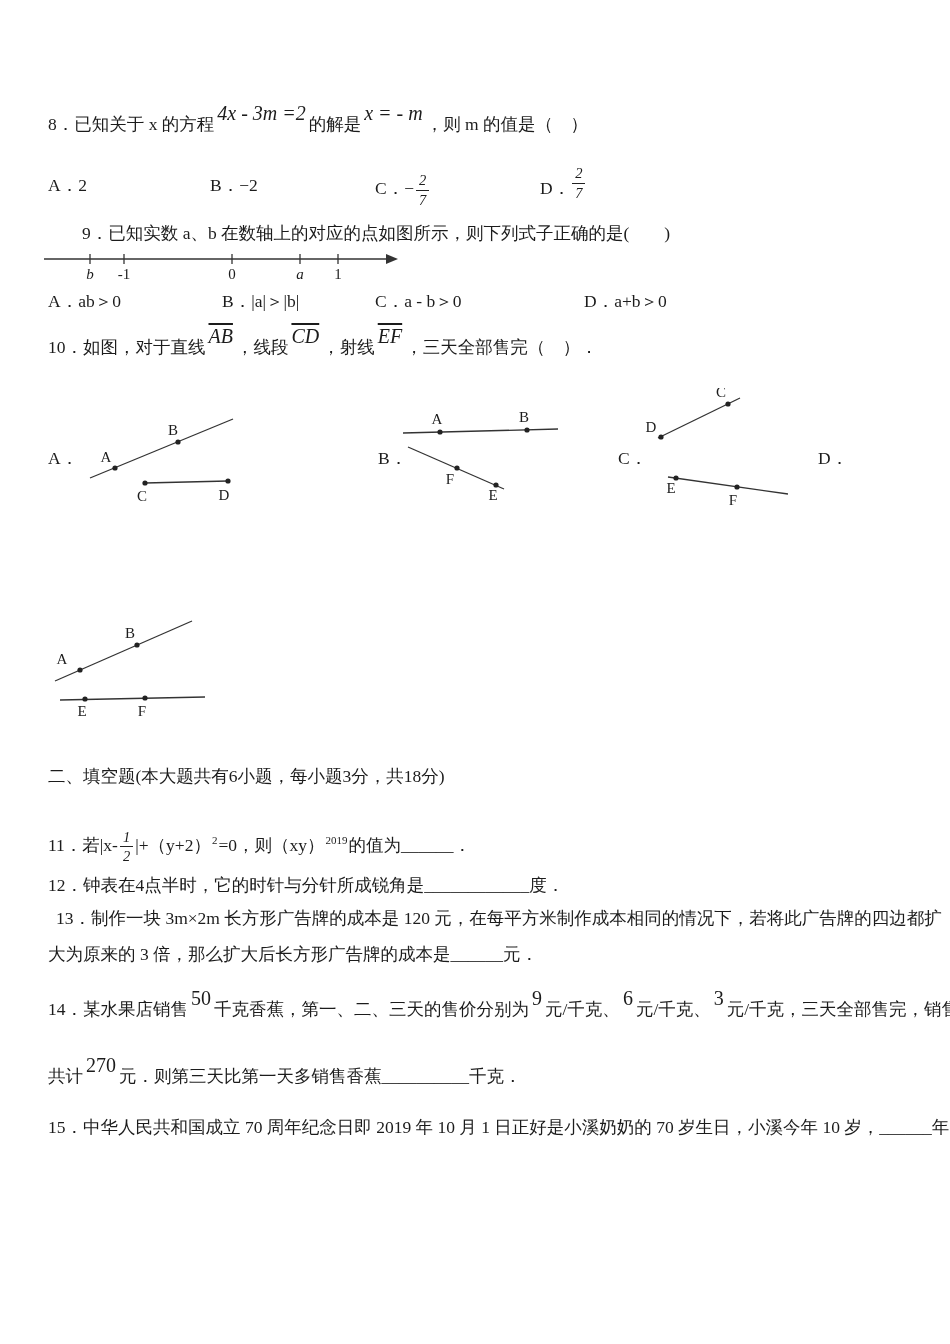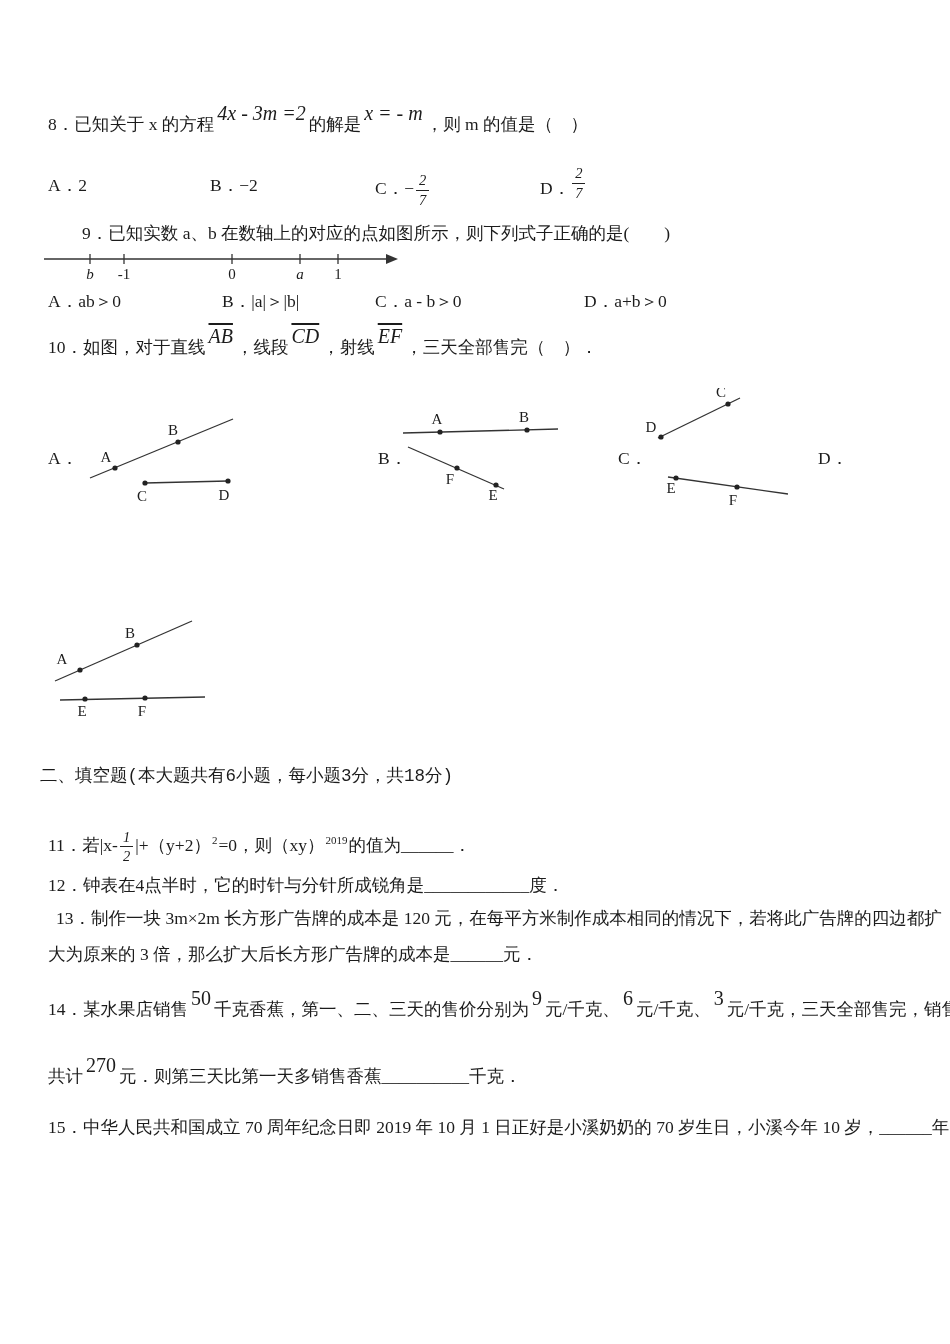--- a/index.html
+++ b/index.html
@@ -129,21 +129,21 @@
     <circle cx="89" cy="30" r="2.6" class="pt"></circle>
     <text x="14" y="49" text-anchor="middle">A</text>
     <text x="82" y="23" text-anchor="middle">B</text>
     <line x1="12" y1="85" x2="157" y2="82" class="ln"></line>
     <circle cx="37" cy="84" r="2.6" class="pt"></circle>
     <circle cx="97" cy="83" r="2.6" class="pt"></circle>
     <text x="34" y="101" text-anchor="middle">E</text>
     <text x="94" y="101" text-anchor="middle">F</text>
   </svg>
 
-  <div class="abs cn" style="left:40px; top:763px;font-family:Liberation Mono, monospace;">二、填空题(本大题共有6小题，每小题3分，共18分)</div>
+  <div class="abs cn" style="left:48px; top:763px;">二、填空题(本大题共有6小题，每小题3分，共18分)</div>
 
   <div class="abs cn" style="left:48px; top:800px; line-height:34px;margin-top:23px;">
     <span>11．若|x-</span><span class="frac">
         <span class="num">1</span>
         <span class="den">2</span>
       </span><span>|+（y+2）</span><span class="sup">2</span><span>=0，则（xy）</span><span class="sup">2019</span><span>的值为______．</span>
   </div>
 
   <div class="abs cn" style="left:48px; top:872px;">12．钟表在4点半时，它的时针与分针所成锐角是____________度．</div>
 

